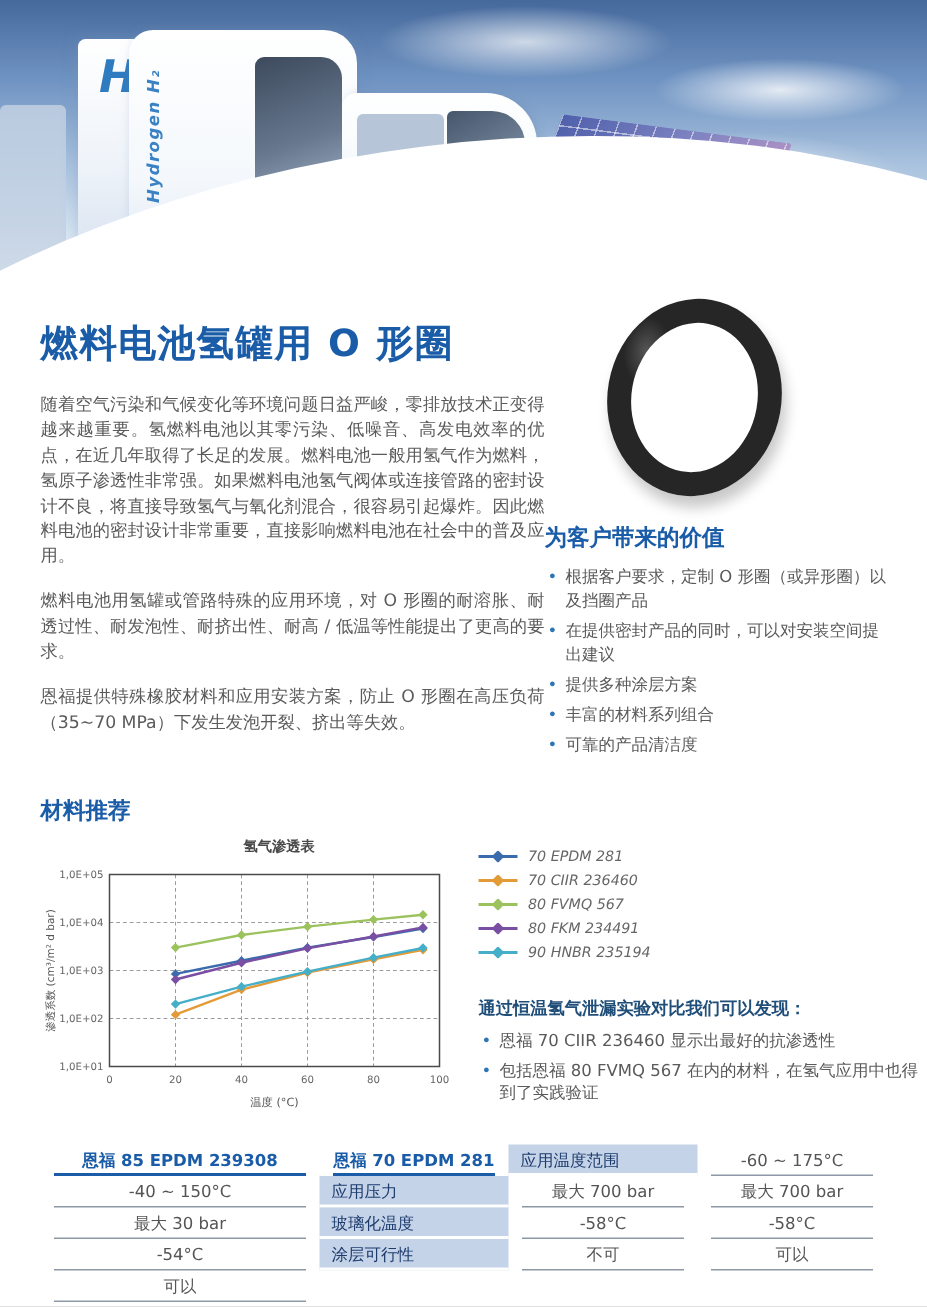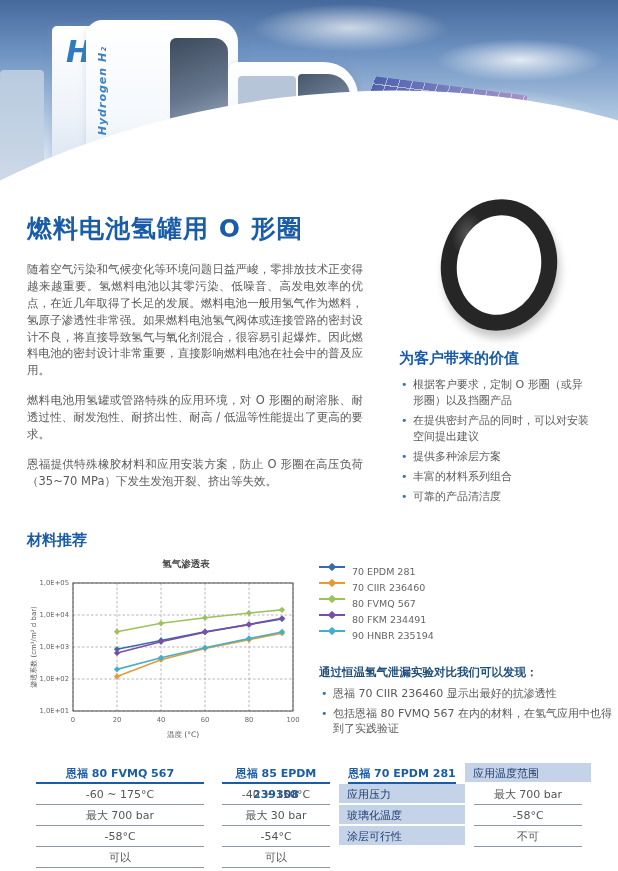--- a/index.html
+++ b/index.html
@@ -54,21 +54,21 @@
   .w5 { left:330px; top:146px; width:26px; height:26px; }
   .w6 { left:412px; top:146px; width:26px; height:26px; }
   .ground { position:absolute; left:0; bottom:0; width:100%; height:34px;
     background:linear-gradient(180deg, rgba(208,219,232,0), rgba(208,219,232,.95)); }
   .swoosh { position:absolute; left:-250px; top:95px; width:1150px; height:700px; background:#fff;
     border-radius:50%; transform:rotate(-7deg); }
 
   
   .content { padding:0 27px; }
   .page-title { font-size:25px; color:#1a5ca8; font-weight:bold; margin:22px 0 16px; letter-spacing:1px; }
-  .cols { display:flex; gap:36px; }
+  .cols { display:flex; }
   .col-left { width:336px; font-size:11.5px; color:#5a5a5a; line-height:1.47; text-align:justify; }
   .col-left p { margin-bottom:13px; }
   .col-right { flex:1; position:relative; }
   .oring { position:absolute; top:-62px; left:42px; width:116px; height:132px; border:16px solid #262626;
     border-radius:50%; transform:rotate(10deg);
     box-shadow:4px 7px 9px rgba(0,0,0,.22), inset 1px 1px 3px rgba(255,255,255,.35); }
   .oring::after { content:""; position:absolute; left:-10px; top:2px; width:30px; height:46px; border-radius:50%;
     background:radial-gradient(ellipse at center, rgba(255,255,255,.22), rgba(255,255,255,0) 70%); }
   .value-heading { margin-top:88px; color:#1a5ca8; font-size:15px; font-weight:bold; margin-bottom:9px; }
   ul.blist { list-style:none; }
@@ -83,21 +83,21 @@
   .chart-title { text-align:center; padding-left:42px; font-size:9.5px; font-weight:bold; color:#4a4a4a; margin-bottom:2px; }
   svg.perm { width:276px; height:168px; display:block; }
   .grid { stroke:#9a9a9a; stroke-width:.7; stroke-dasharray:2.5,2; }
   .frame { fill:none; stroke:#4a4a4a; stroke-width:1; }
   .ytick { font-size:6.8px; fill:#666; text-anchor:end; }
   .xtick { font-size:6.8px; fill:#666; text-anchor:middle; }
   .xlabel { font-size:7.5px; fill:#555; text-anchor:middle; }
   .ylabel { font-size:7px; fill:#555; text-anchor:middle; }
   .chart-side { flex:1; padding-left:16px; }
   .legend { list-style:none; margin-top:8px; }
-  .legend li { display:flex; margin-bottom:5px; }
+  .legend li { display:flex; align-items:center; margin-bottom:5px;font-style:italic; }
   .lg-line { width:26px; height:2px; position:relative; margin-right:7px; flex:0 0 26px; }
   .lg-dot { position:absolute; left:10px; top:-2px; width:6px; height:6px; border-radius:1px; transform:rotate(45deg); }
   .lg-txt { font-size:9.5px; color:#666; }
   .findings { margin-top:24px; width:300px; }
   .findings-heading { color:#1f4e79; font-size:11.5px; font-weight:bold; margin-bottom:6px; }
   .findings ul.blist li { font-size:11px; }
 
   
   .mat-table { margin-top:22px; display:grid; grid-template-columns:186px 1fr 1fr 1fr; font-size:11px; }
   .t-label { background:#c5d3e8; color:#1d3c6e; padding:0 8px; height:21px; line-height:21px;
@@ -264,21 +264,20 @@
           <div class="findings-heading">通过恒温氢气泄漏实验对比我们可以发现：</div>
           <ul class="blist">
             <li>恩福 70 CIIR 236460 显示出最好的抗渗透性</li>
             <li>包括恩福 80 FVMQ 567 在内的材料，在氢气应用中也得到了实践验证</li>
           </ul>
         </div>
       </div>
     </div>
 
     <div class="mat-table">
-      <div class="t-val hdr">恩福 80 FVMQ 567</div>
       <div class="t-val hdr">恩福 85 EPDM 239308</div>
       <div class="t-val hdr">恩福 70 EPDM 281</div>
 
       <div class="t-label">应用温度范围</div>
       <div class="t-val">-60 ~ 175°C</div>
       <div class="t-val">-40 ~ 150°C</div>
 
       <div class="t-label">应用压力</div>
       <div class="t-val">最大 700 bar</div>
       <div class="t-val">最大 700 bar</div>

